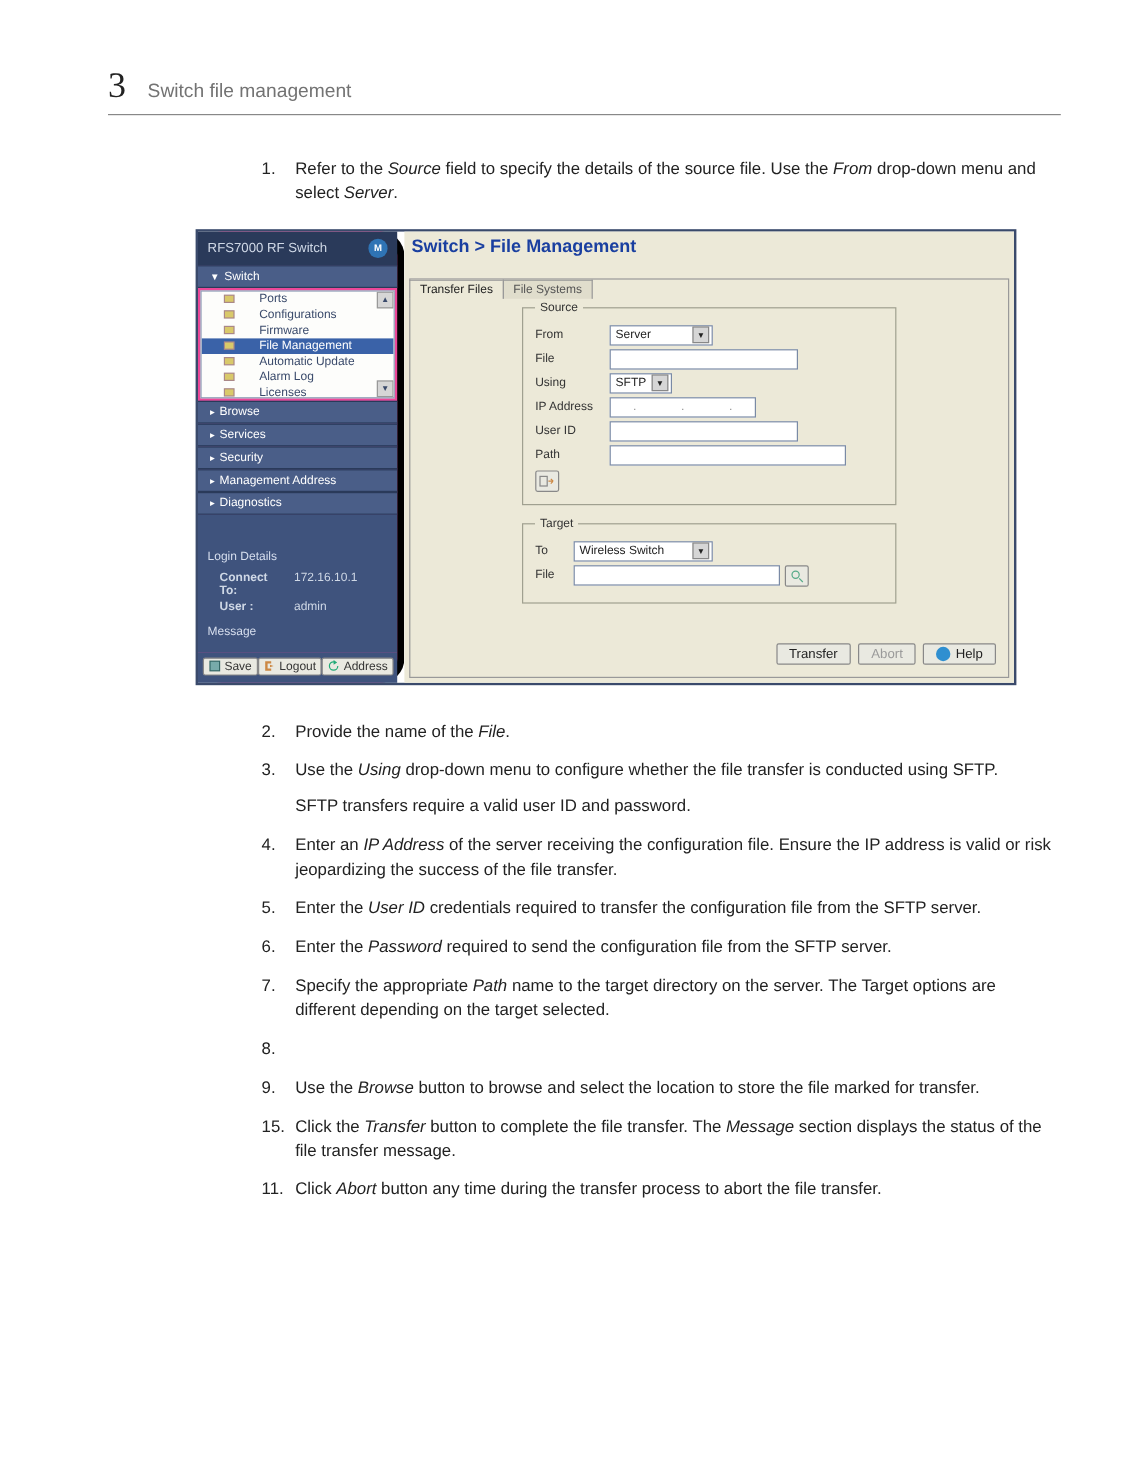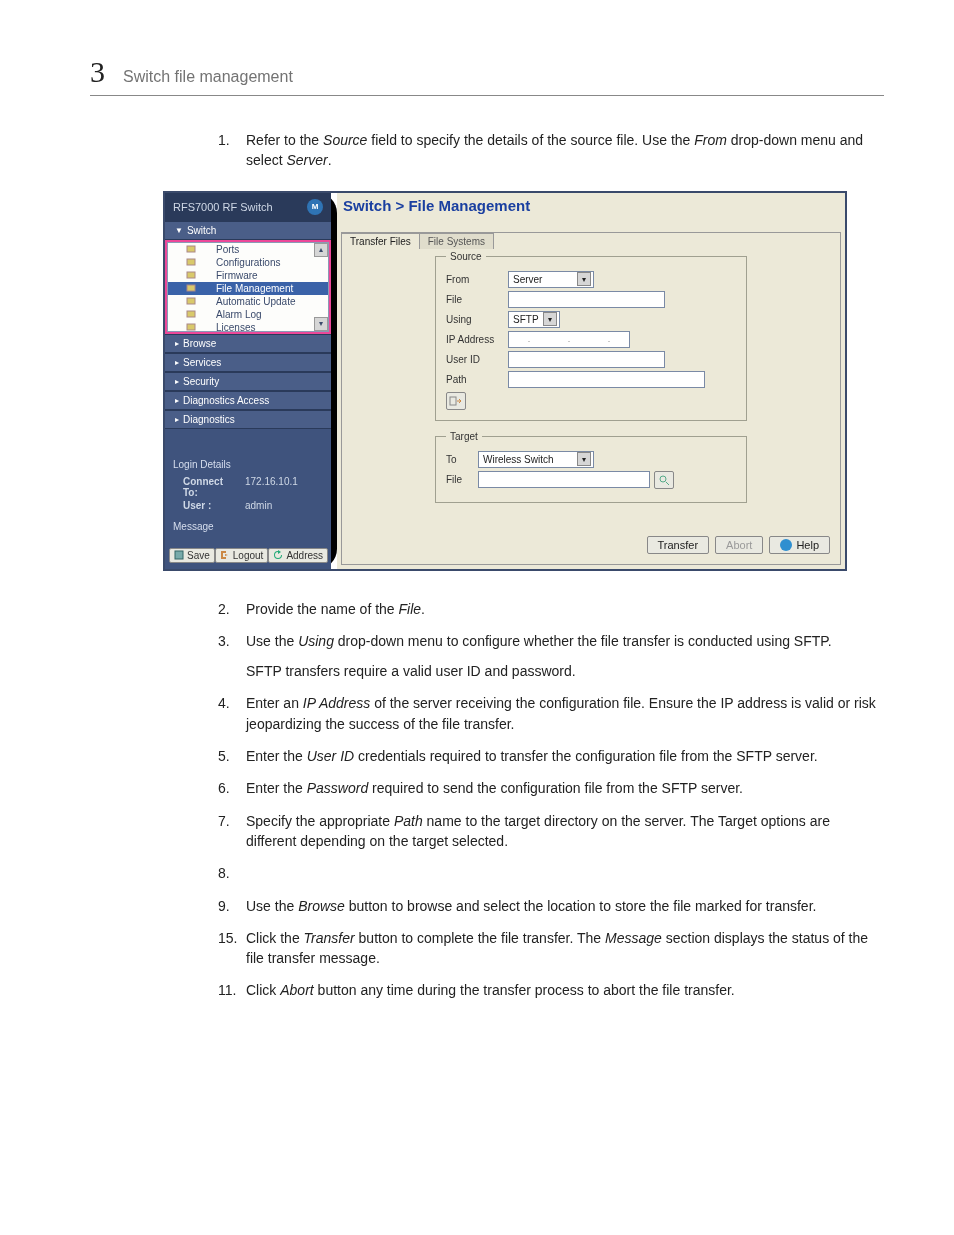--- a/index.html
+++ b/index.html
@@ -282,21 +282,21 @@
             <div class="nav-section">
               <span class="tri">▸</span>
               <span>Services</span>
             </div>
             <div class="nav-section">
               <span class="tri">▸</span>
               <span>Security</span>
             </div>
             <div class="nav-section">
               <span class="tri">▸</span>
-              <span>Diagnostics Access</span>
+              <span>Management Address</span>
             </div>
             <div class="nav-section">
               <span class="tri">▸</span>
               <span>Diagnostics</span>
             </div>
           </div>
         <div class="login-box">
           <div class="grp-title lbl">Login Details</div>
           <div class="login-row">
             <span class="k">Connect To:</span>

